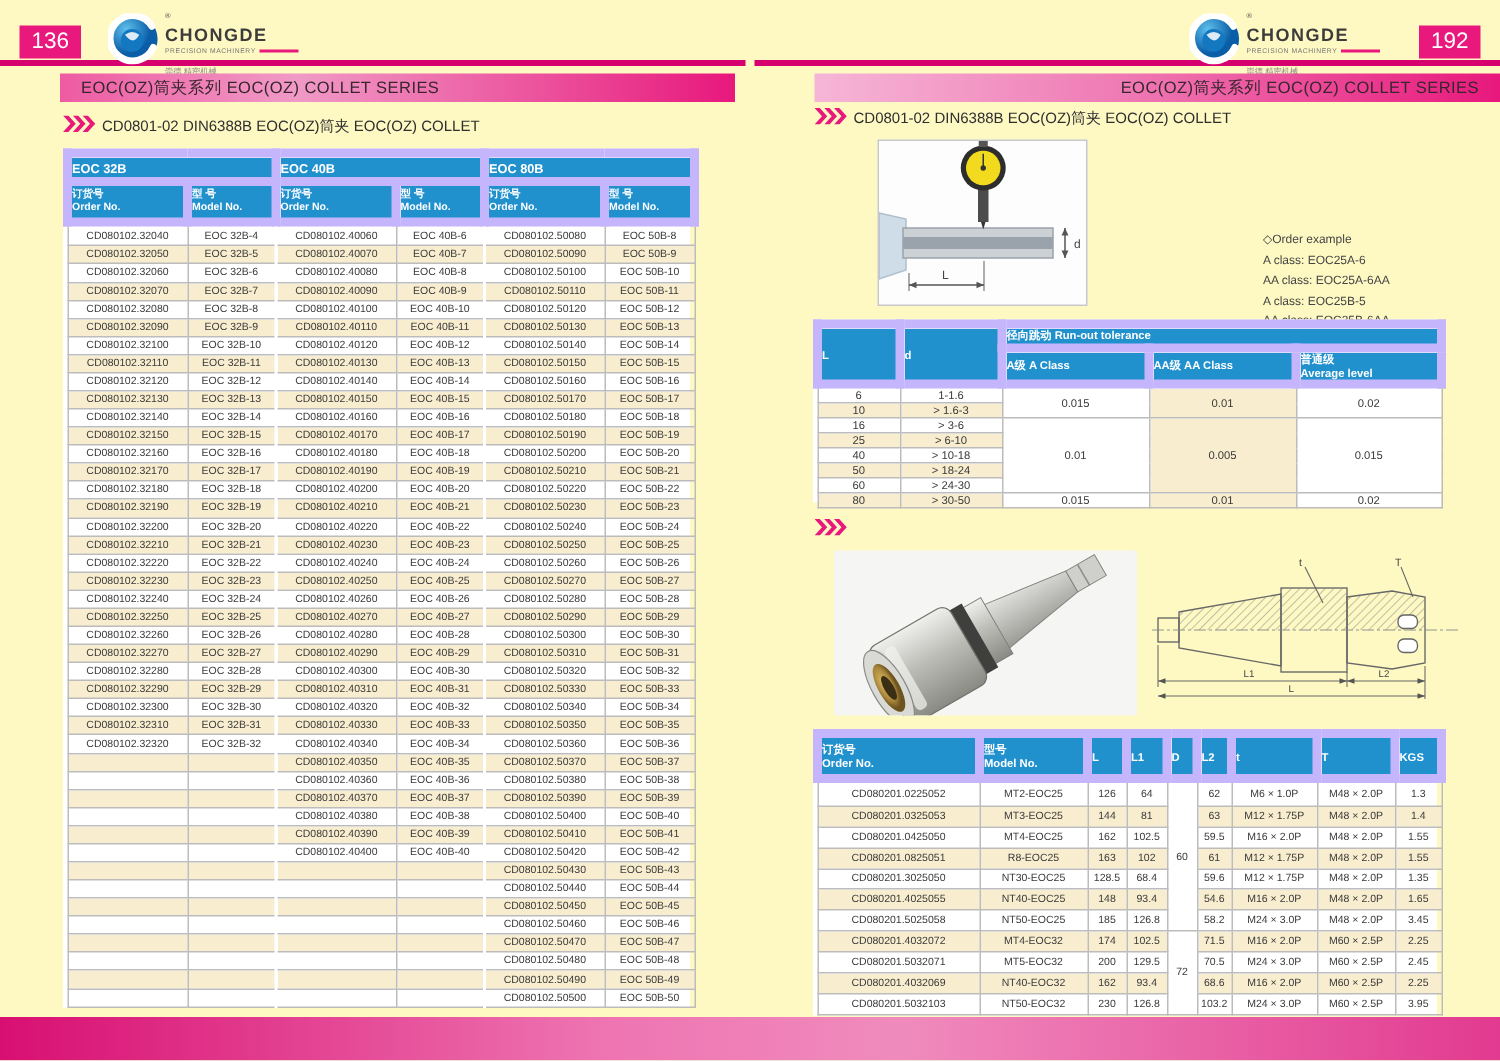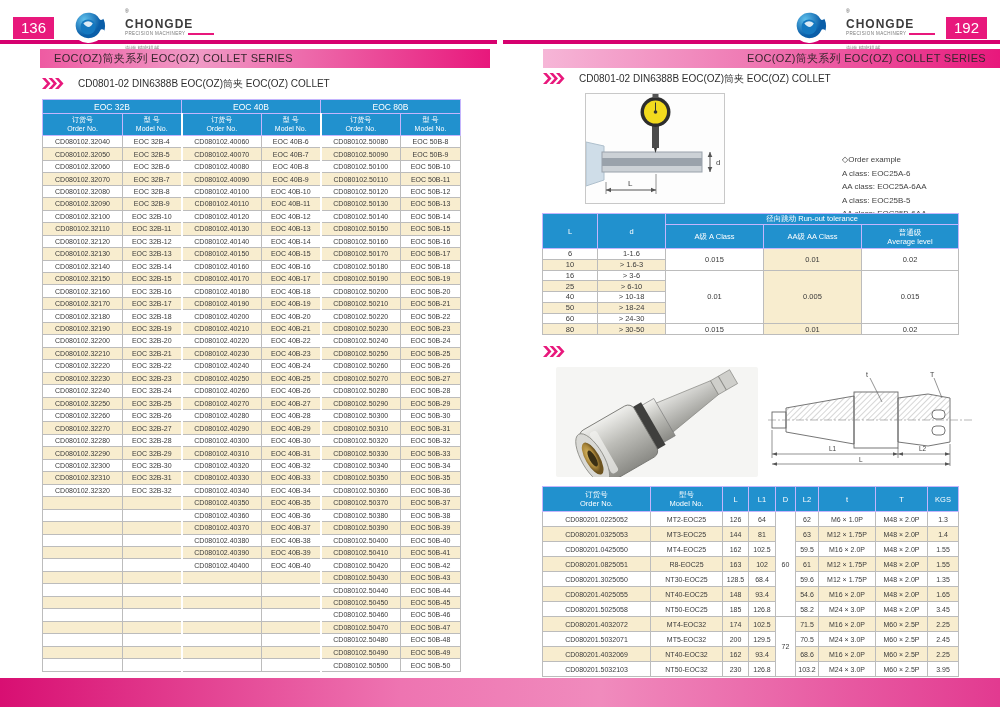--- a/index.html
+++ b/index.html
@@ -1,40 +1,40 @@
 <!DOCTYPE html>
 <html><head>
 <meta charset="utf-8">
 <style>
   html,body{margin:0;padding:0;background:#e9e9e9;}
-  .sheet{position:relative;width:1000px;height:707px;background:#ffffff;overflow:hidden;
+  .sheet{position:relative;width:1000px;height:707px;background:#fef9c3;overflow:hidden;
          font-family:"Liberation Sans","DejaVu Sans",sans-serif;color:#333;}
   .abs{position:absolute;}
 
   
   .pagenum{background:#e8187c;color:#fff;font-size:15px;text-align:center;line-height:22px;width:41px;height:22px;}
   .rule{height:4px;background:#d6006f;}
   .banner{height:19px;display:flex;align-items:center;font-size:11px;color:#38262e;letter-spacing:.3px;}
   .banner-left{background:linear-gradient(90deg,#ee5ba2 0%,#f09ac6 35%,#e8187c 100%);padding-left:14px;}
   .banner-right{background:linear-gradient(90deg,#f6b6d7 0%,#ef7ab4 45%,#e8187c 100%);justify-content:flex-end;padding-right:14px;}
 
   .logo{display:flex;align-items:flex-start;}
-  .logo .wordmark{margin-left:19px;line-height:1;}
+  .logo .wordmark{margin-left:4px;line-height:1;}
   .logo .reg{font-size:5px;color:#555;display:block;height:6px;}
   .logo .nm{font-size:12px;font-weight:bold;color:#3c3c3c;letter-spacing:1px;}
   .logo .tag{font-size:4.5px;color:#777;letter-spacing:.4px;display:flex;align-items:center;gap:2px;margin-top:1px;}
   .logo .tagline-dash{display:inline-block;width:26px;height:2px;background:#e8187c;}
   .logo .cn{font-size:5.5px;color:#8a8a8a;margin-top:1px;}
 
-  .sec-title{display:flex;align-items:center;gap:14px;font-size:10px;color:#2e2e2e;}
+  .sec-title{display:flex;align-items:center;gap:4px;font-size:10px;color:#2e2e2e;}
 
   
   table{border-collapse:collapse;table-layout:fixed;width:100%;}
   th,td{padding:0;margin:0;overflow:hidden;white-space:nowrap;}
-  th{background:#2191ce;color:#fff;font-weight:normal;border:1px solid #c4b5fd;text-align:center;vertical-align:middle;}
+  th{background:#2191ce;color:#fff;font-weight:bold;border:6px solid #c4b5fd;text-align:left;vertical-align:middle;}
   td{border:1px solid #bcbcbc;text-align:center;vertical-align:middle;color:#3a3a3a;}
   tr.alt{background:#f8edcf;}
   td.w{background:#fff;margin-top:47px;}
   td.cr{background:#f8edcf;}
   .gs{border-left:2px solid #fff !important;}
 
   #collet-table th.g{font-size:8.5px;height:13px;}
   #collet-table th.sub div{font-size:7px;line-height:8.5px;}
   #collet-table th.sub{height:21px;}
   #collet-table td{font-size:7px;}

